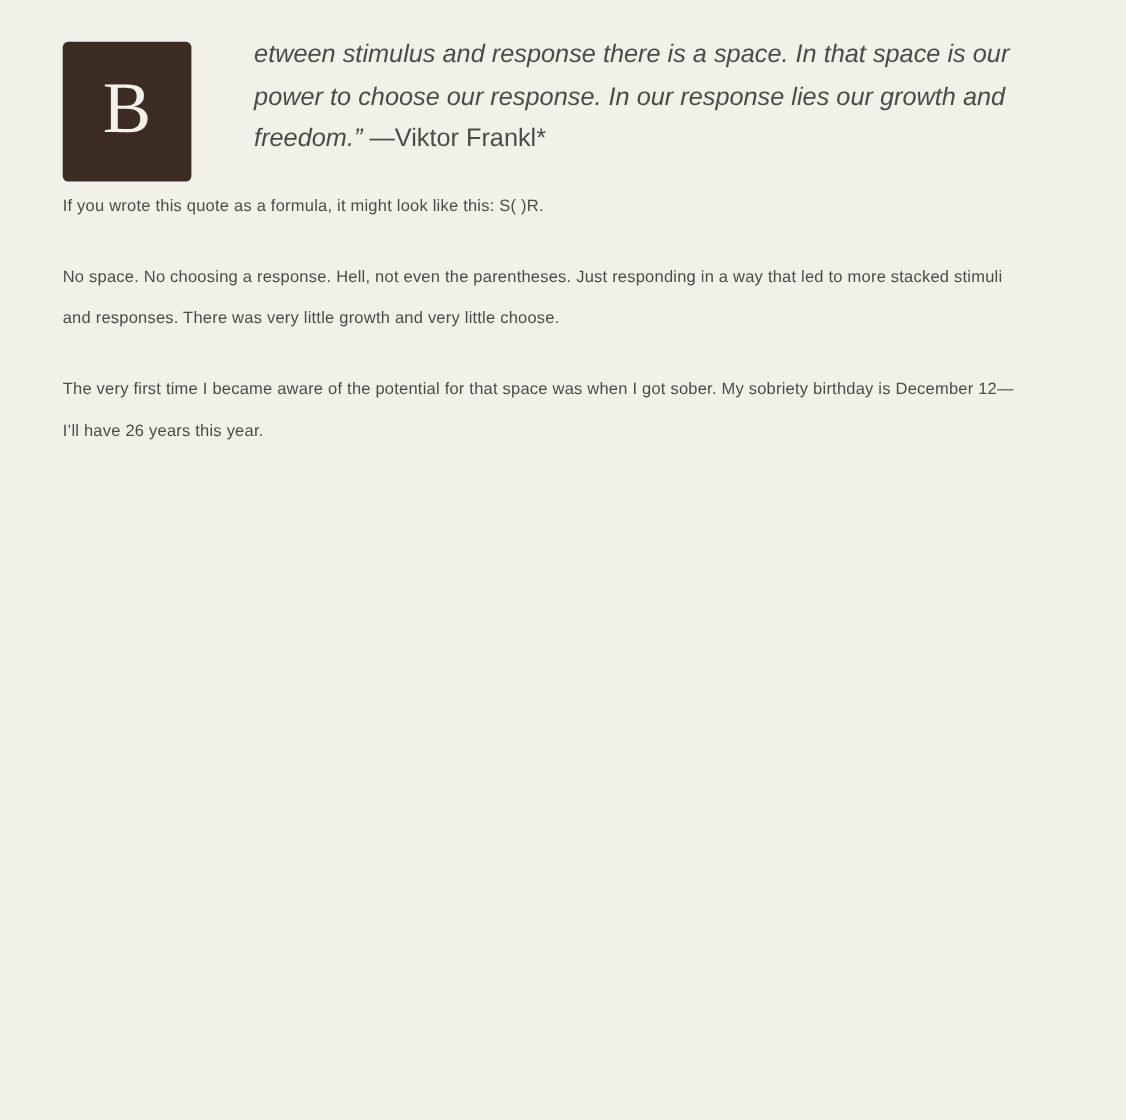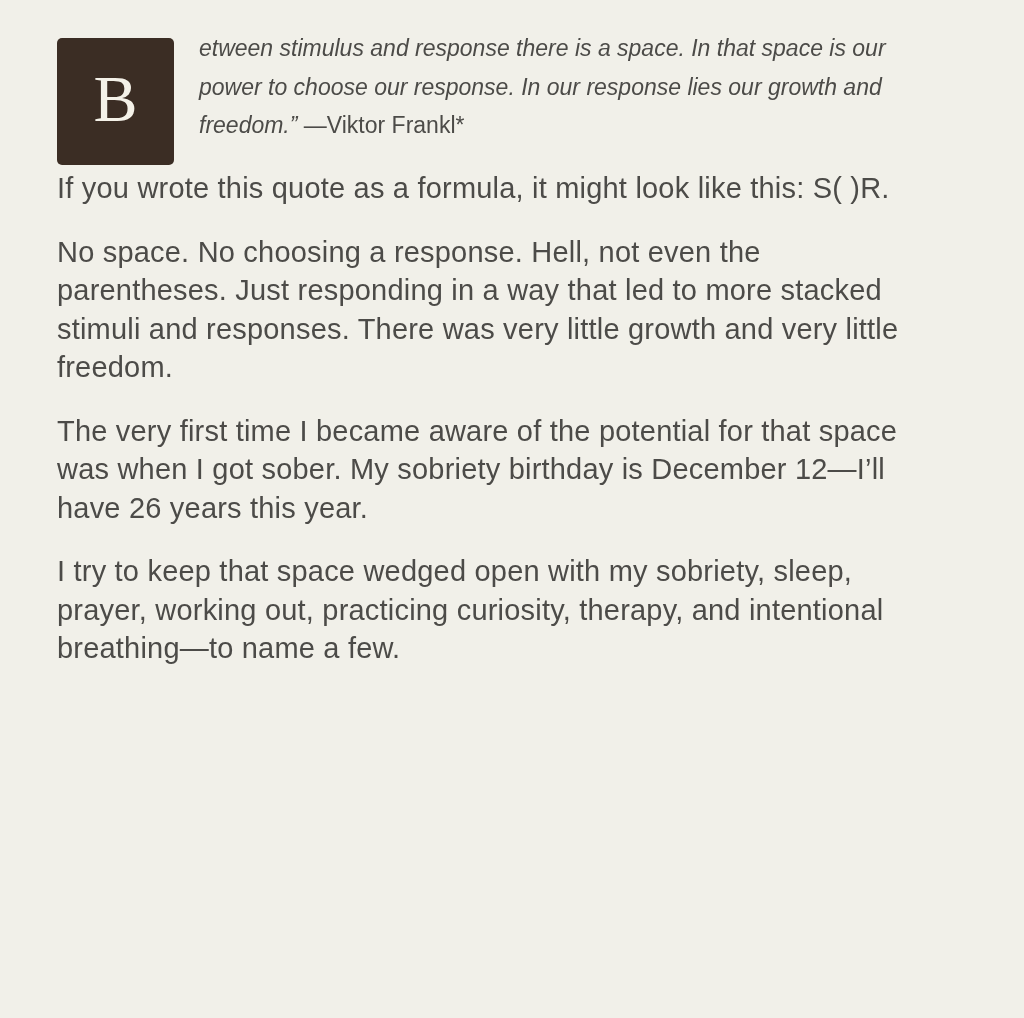--- a/index.html
+++ b/index.html
@@ -41,43 +41,43 @@
     display: flex;
     align-items: center;
     justify-content: center;
     padding-bottom: 6px;
   }
   .quote {
     font-size: 23px;
     line-height: 38.5px;
     margin-top: -9px;
     max-width: 733px;
+    margin-left: 32px;
   }
   .quote em {
     font-style: italic;
   }
   .quote .attribution {
     font-style: normal;
   }
   .body-paragraph {
-    font-size: 29px;
+    font-size: 15px;
     line-height: 38.5px;
     margin-bottom: 25px;
     max-width: 875px;
     letter-spacing: 0.2px;
   }
 </style>
 </head>
 <body>
 
 <article class="article">
 
   <div class="quote-row">
     <div class="dropcap">B</div>
     <p class="quote"><em>etween stimulus and response there is a space. In that space is our power to choose our response. In our response lies our growth and freedom.”</em><span class="attribution"> —Viktor Frankl*</span></p>
   </div>
 
   <p class="body-paragraph">If you wrote this quote as a formula, it might look like this: S( )R.</p>
-  <p class="body-paragraph">No space. No choosing a response. Hell, not even the parentheses. Just responding in a way that led to more stacked stimuli and responses. There was very little growth and very little freedom.</p>
+  <p class="body-paragraph">No space. No choosing a response. Hell, not even the parentheses. Just responding in a way that led to more stacked stimuli and responses. There was very little growth and very little choose.</p>
   <p class="body-paragraph">The very first time I became aware of the potential for that space was when I got sober. My sobriety birthday is December 12—I’ll have 26 years this year.</p>
-  <p class="body-paragraph">I try to keep that space wedged open with my sobriety, sleep, prayer, working out, practicing curiosity, therapy, and intentional breathing—to name a few.</p>
 
 </article>
 
 </body></html>

